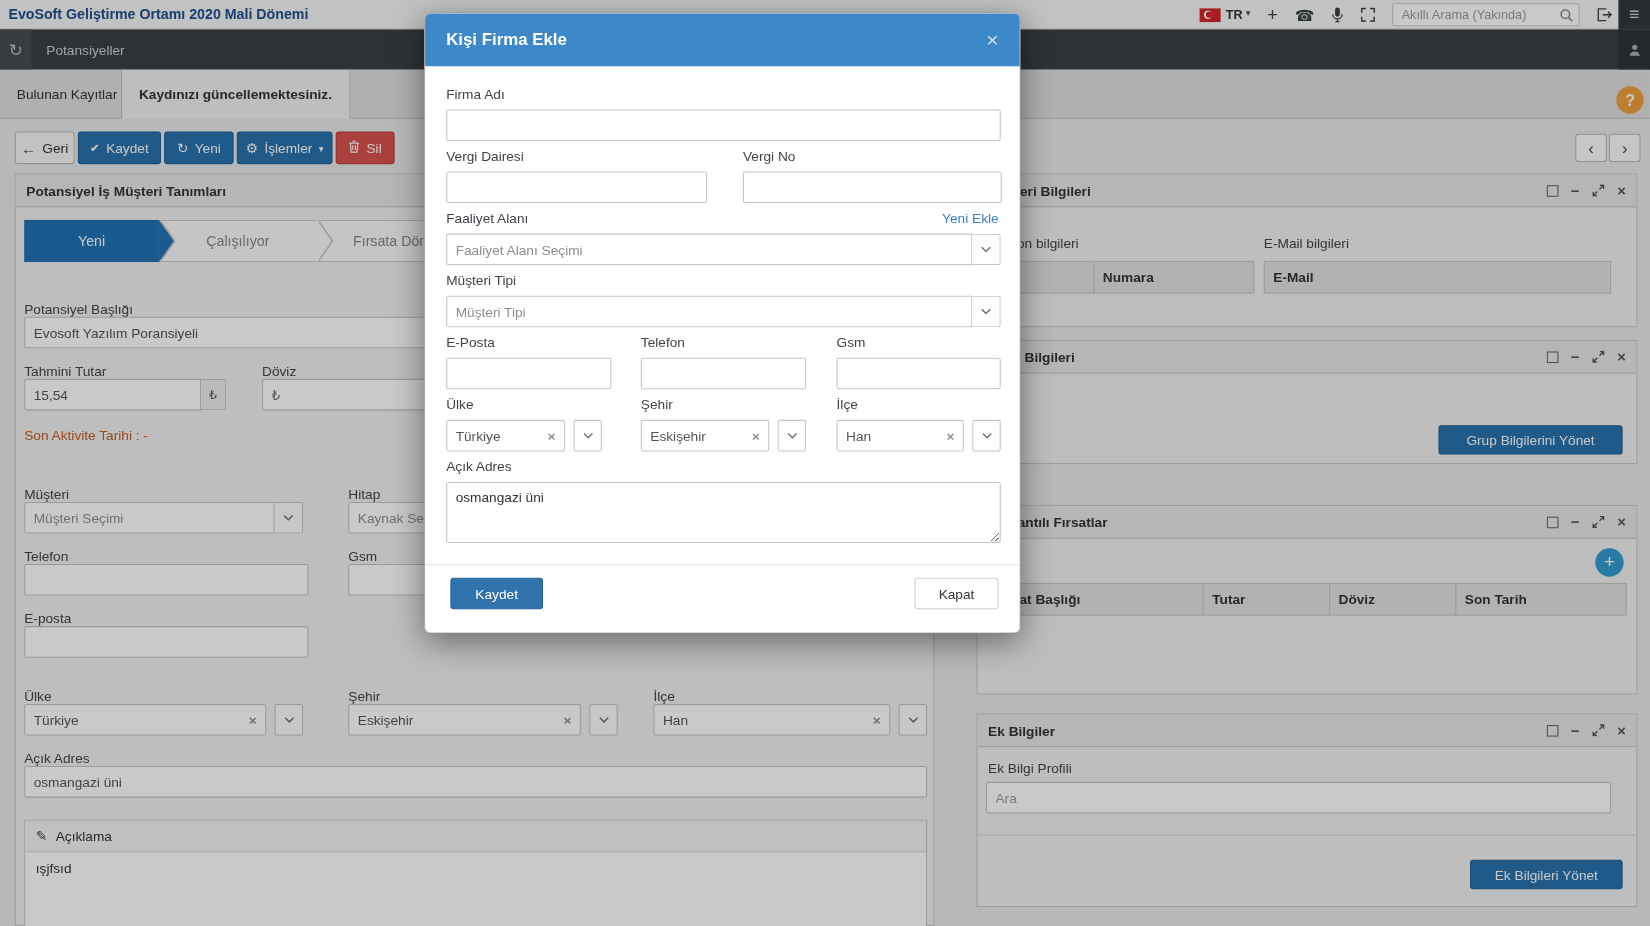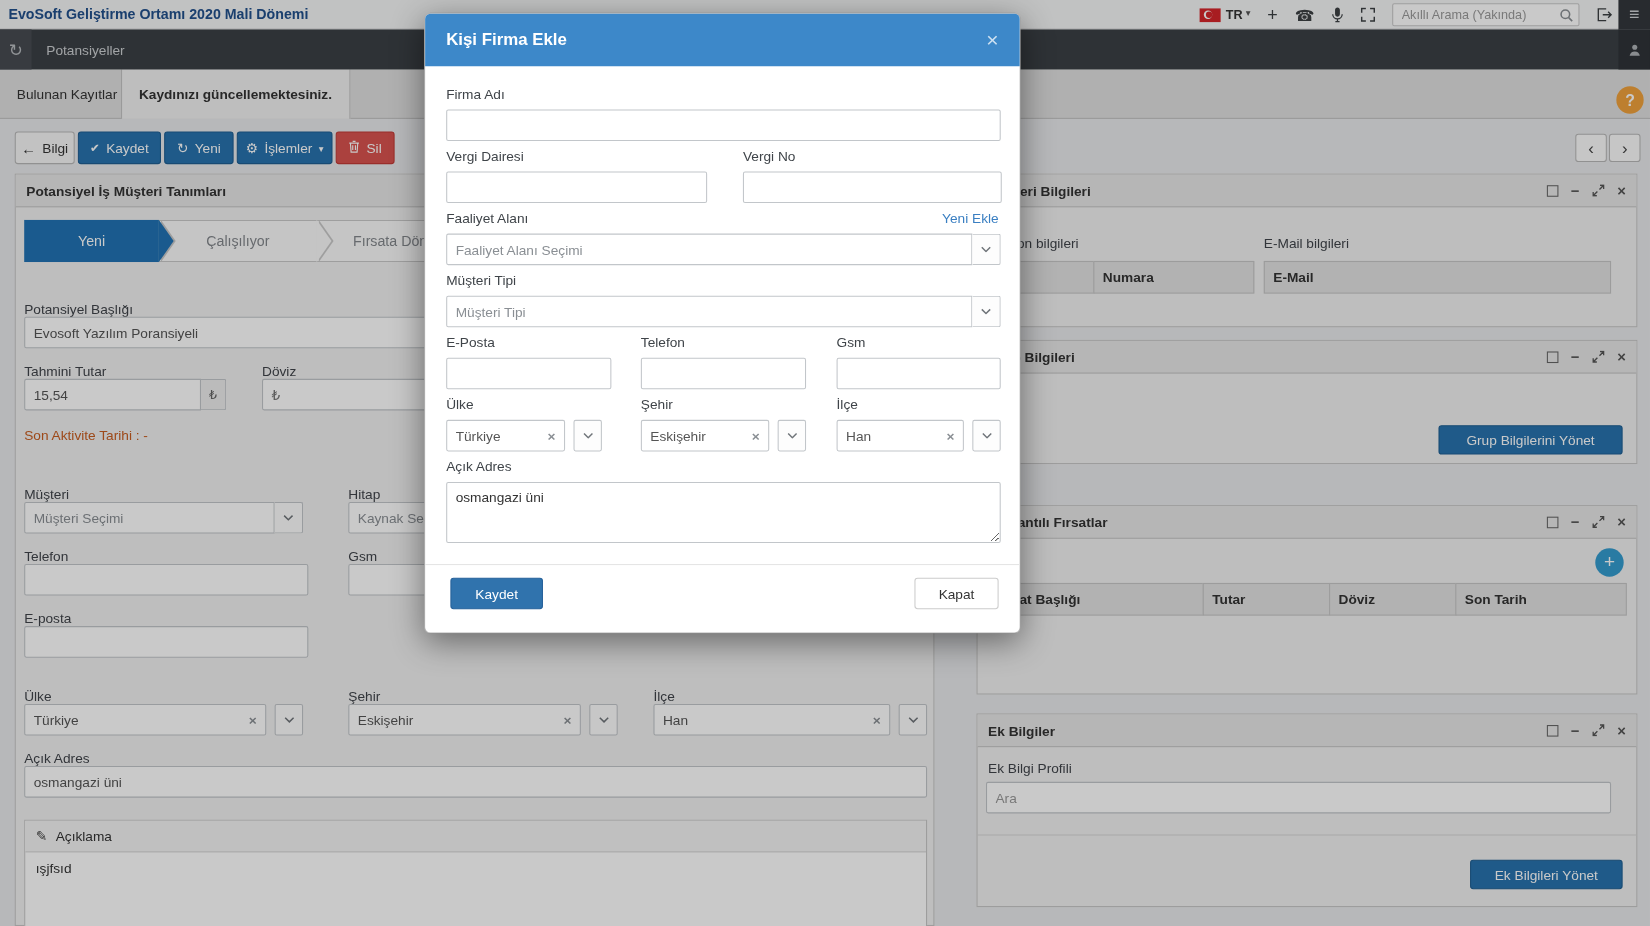--- a/index.html
+++ b/index.html
@@ -147,21 +147,21 @@
       <span>Bulunan Kayıtlar</span>
     </div>
     <div class="tab active">
       <span>Kaydınızı güncellemektesiniz.</span>
     </div>
   </div>
   <div class="help-circle">?</div>
 
   <button class="btn btn-light abs" style="left:14px;top:125px;width:57px">
     <span style="font-size:14px">←</span>
-    <span>Bilgi</span>
+    <span>Geri</span>
   </button>
   <button class="btn btn-blue abs" style="left:74px;top:125px;width:79px">
     <span style="font-size:11px">✔</span>
     <span>Kaydet</span>
   </button>
   <button class="btn btn-blue abs" style="left:156px;top:125px;width:66px">
     <span style="font-size:13px">↻</span>
     <span>Yeni</span>
   </button>
   <button class="btn btn-blue abs" style="left:225px;top:125px;width:91px">

